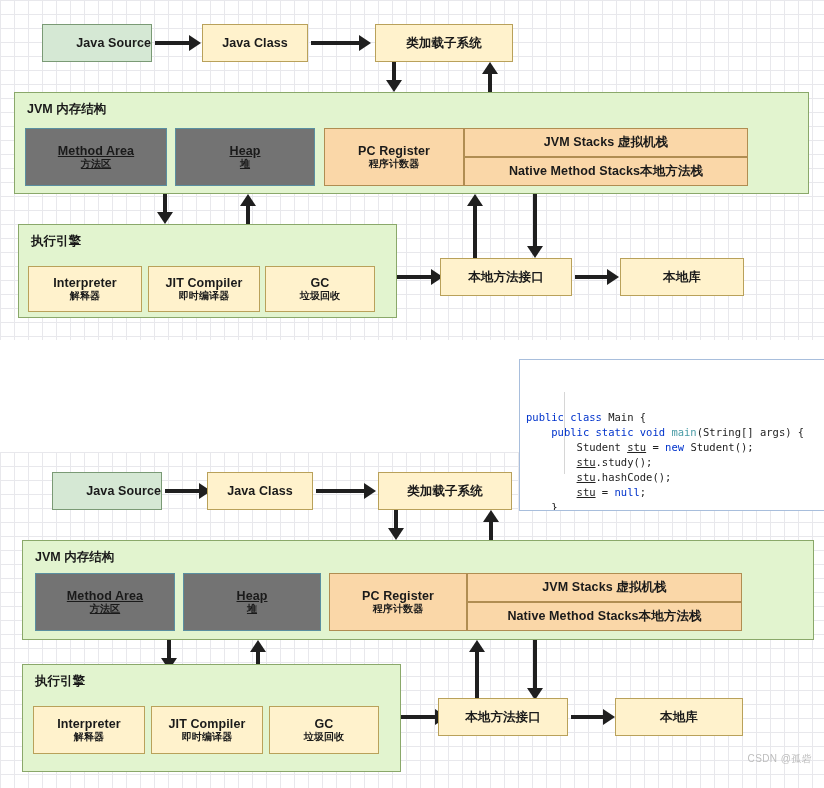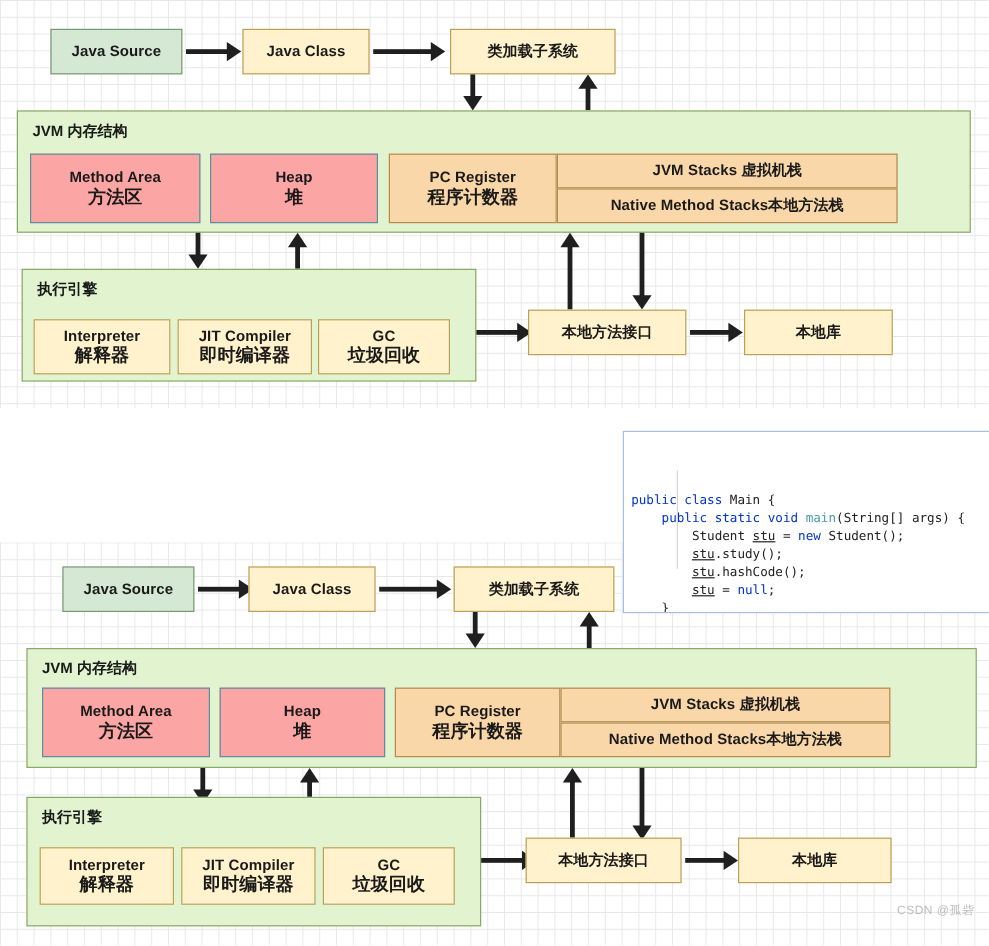--- a/index.html
+++ b/index.html
@@ -35,22 +35,22 @@
     flex-direction: column;
     align-items: center;
     justify-content: center;
     text-align: center;
     font-weight: bold;
     color: #1a1a1a;
     line-height: 1.18;
     letter-spacing: .1px;
   }
   .yellow { background: #fff2cc; border: 1px solid #b9a15a; }
-  .green  { background: #d5e8d4; border: 1px solid #7a9a75; }
-  .blue   { background: #fca5a5; border: 1px solid #5a8fa0; }
+  .green  { background: #d5e8d4; border: 1px solid #7a9a75; align-items: flex-end; }
+  .blue   { background: #737373; border: 1px solid #5a8fa0; text-decoration: underline; }
   .orange { background: #fad7a8; border: 1px solid #b08d52; }
   .panel  { background: #e2f4cf; border: 1px solid #8aa86a; text-align: right; }
 
   .panel {
     position: absolute;
     box-sizing: border-box;
   }
   .panel-title {
     position: absolute;
     left: 12px;
@@ -116,21 +116,21 @@
     position: absolute;
     right: 12px;
     bottom: 22px;
     font-size: 10px;
     color: #bdbdbd;
     letter-spacing: .4px;
     font-family: "Liberation Sans", "DejaVu Sans", sans-serif;
   }
 
   .lbl-en { font-size: 12.5px; }
-  .lbl-cn { font-size: 15px; }
+  .lbl-cn { font-size: 10px; }
   .one-line { font-size: 12.5px; }
 </style>
 </head>
 <body>
 
 <div class="grid grid-top"></div>
 <div class="grid grid-bottom"></div>
 
 <div class="node green one-line" style="left:42px; top:24px; width:110px; height:38px;">
   <span>Java Source</span>

